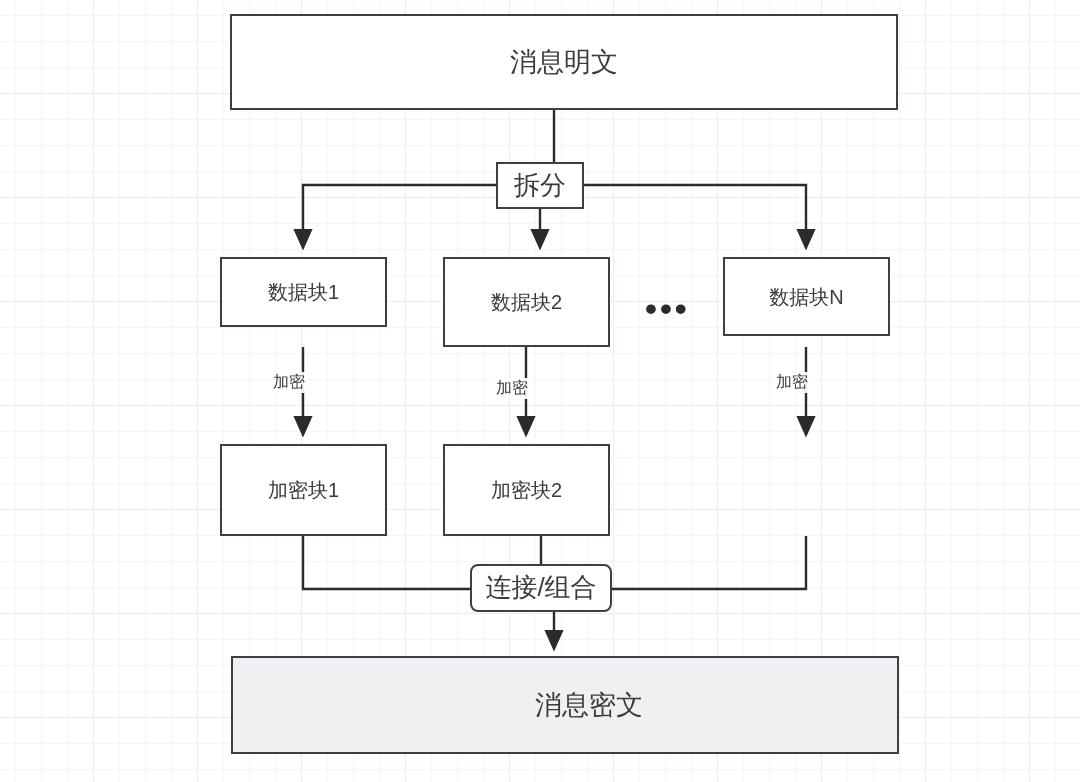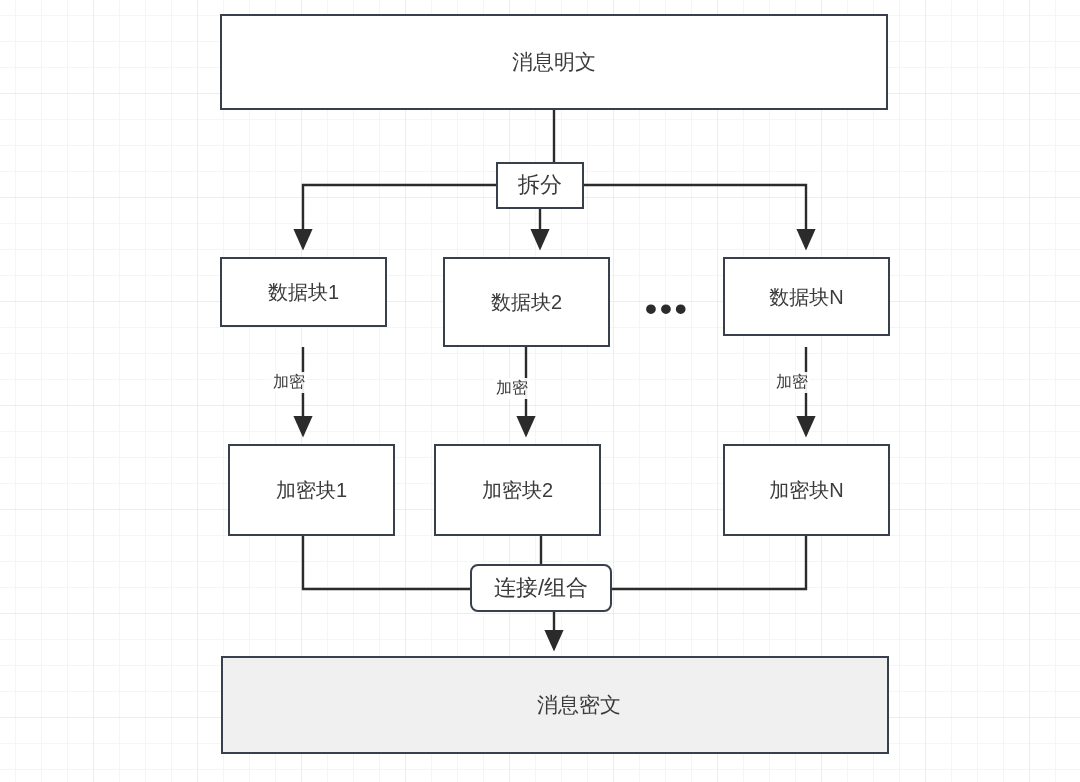--- a/index.html
+++ b/index.html
@@ -47,27 +47,28 @@
     border: 2px solid #38404e;
     background: #ffffff;
     display: flex;
     align-items: center;
     justify-content: center;
     color: #3b3b3b;
     text-align: center;
     line-height: 1.2;
   }
   .node-big {
-    font-size: 21px;
+    font-size: 27px;
+    margin-left: 10px;
   }
   .node-mid {
     font-size: 20px;
   }
   .node-small {
-    font-size: 22px;
+    font-size: 26px;
   }
   .node-shaded {
     background: #f0f0f0;
     padding-left: 48px;
   }
   .edge-label {
     position: absolute;
     font-size: 16px;
     color: #3b3b3b;
     background: rgba(255,255,255,0.92);
@@ -140,31 +141,28 @@
   <div class="ellipsis" style="left:645px; top:291px;">•••</div>
 
   <div class="node node-mid" style="left:723px; top:257px; width:167px; height:79px;">
     <span>数据块N</span>
   </div>
 
   <div class="edge-label" style="left:271px; top:372px;">加密</div>
   <div class="edge-label" style="left:494px; top:378px;">加密</div>
   <div class="edge-label" style="left:774px; top:372px;">加密</div>
 
-  <div class="node node-mid" style="left:220px; top:444px; width:167px; height:92px;margin-left:8px;">
+  <div class="node node-mid" style="left:220px; top:444px; width:167px; height:92px;">
     <span>加密块1</span>
   </div>
 
-  <div class="node node-mid" style="left:434px; top:444px; width:167px; height:92px;">
+  <div class="node node-mid" style="left:443px; top:444px; width:167px; height:92px;">
     <span>加密块2</span>
   </div>
 
-  <div class="node node-mid" style="left:723px; top:444px; width:167px; height:92px;">
-    <span>加密块N</span>
-  </div>
 
   <div class="node node-small" style="left:470px; top:564px; width:142px; height:48px;border-radius:8px;">
     <span>连接/组合</span>
   </div>
 
   <div class="node node-big node-shaded" style="left:221px; top:656px; width:668px; height:98px;">
     <span>消息密文</span>
   </div>
 
 </div>

